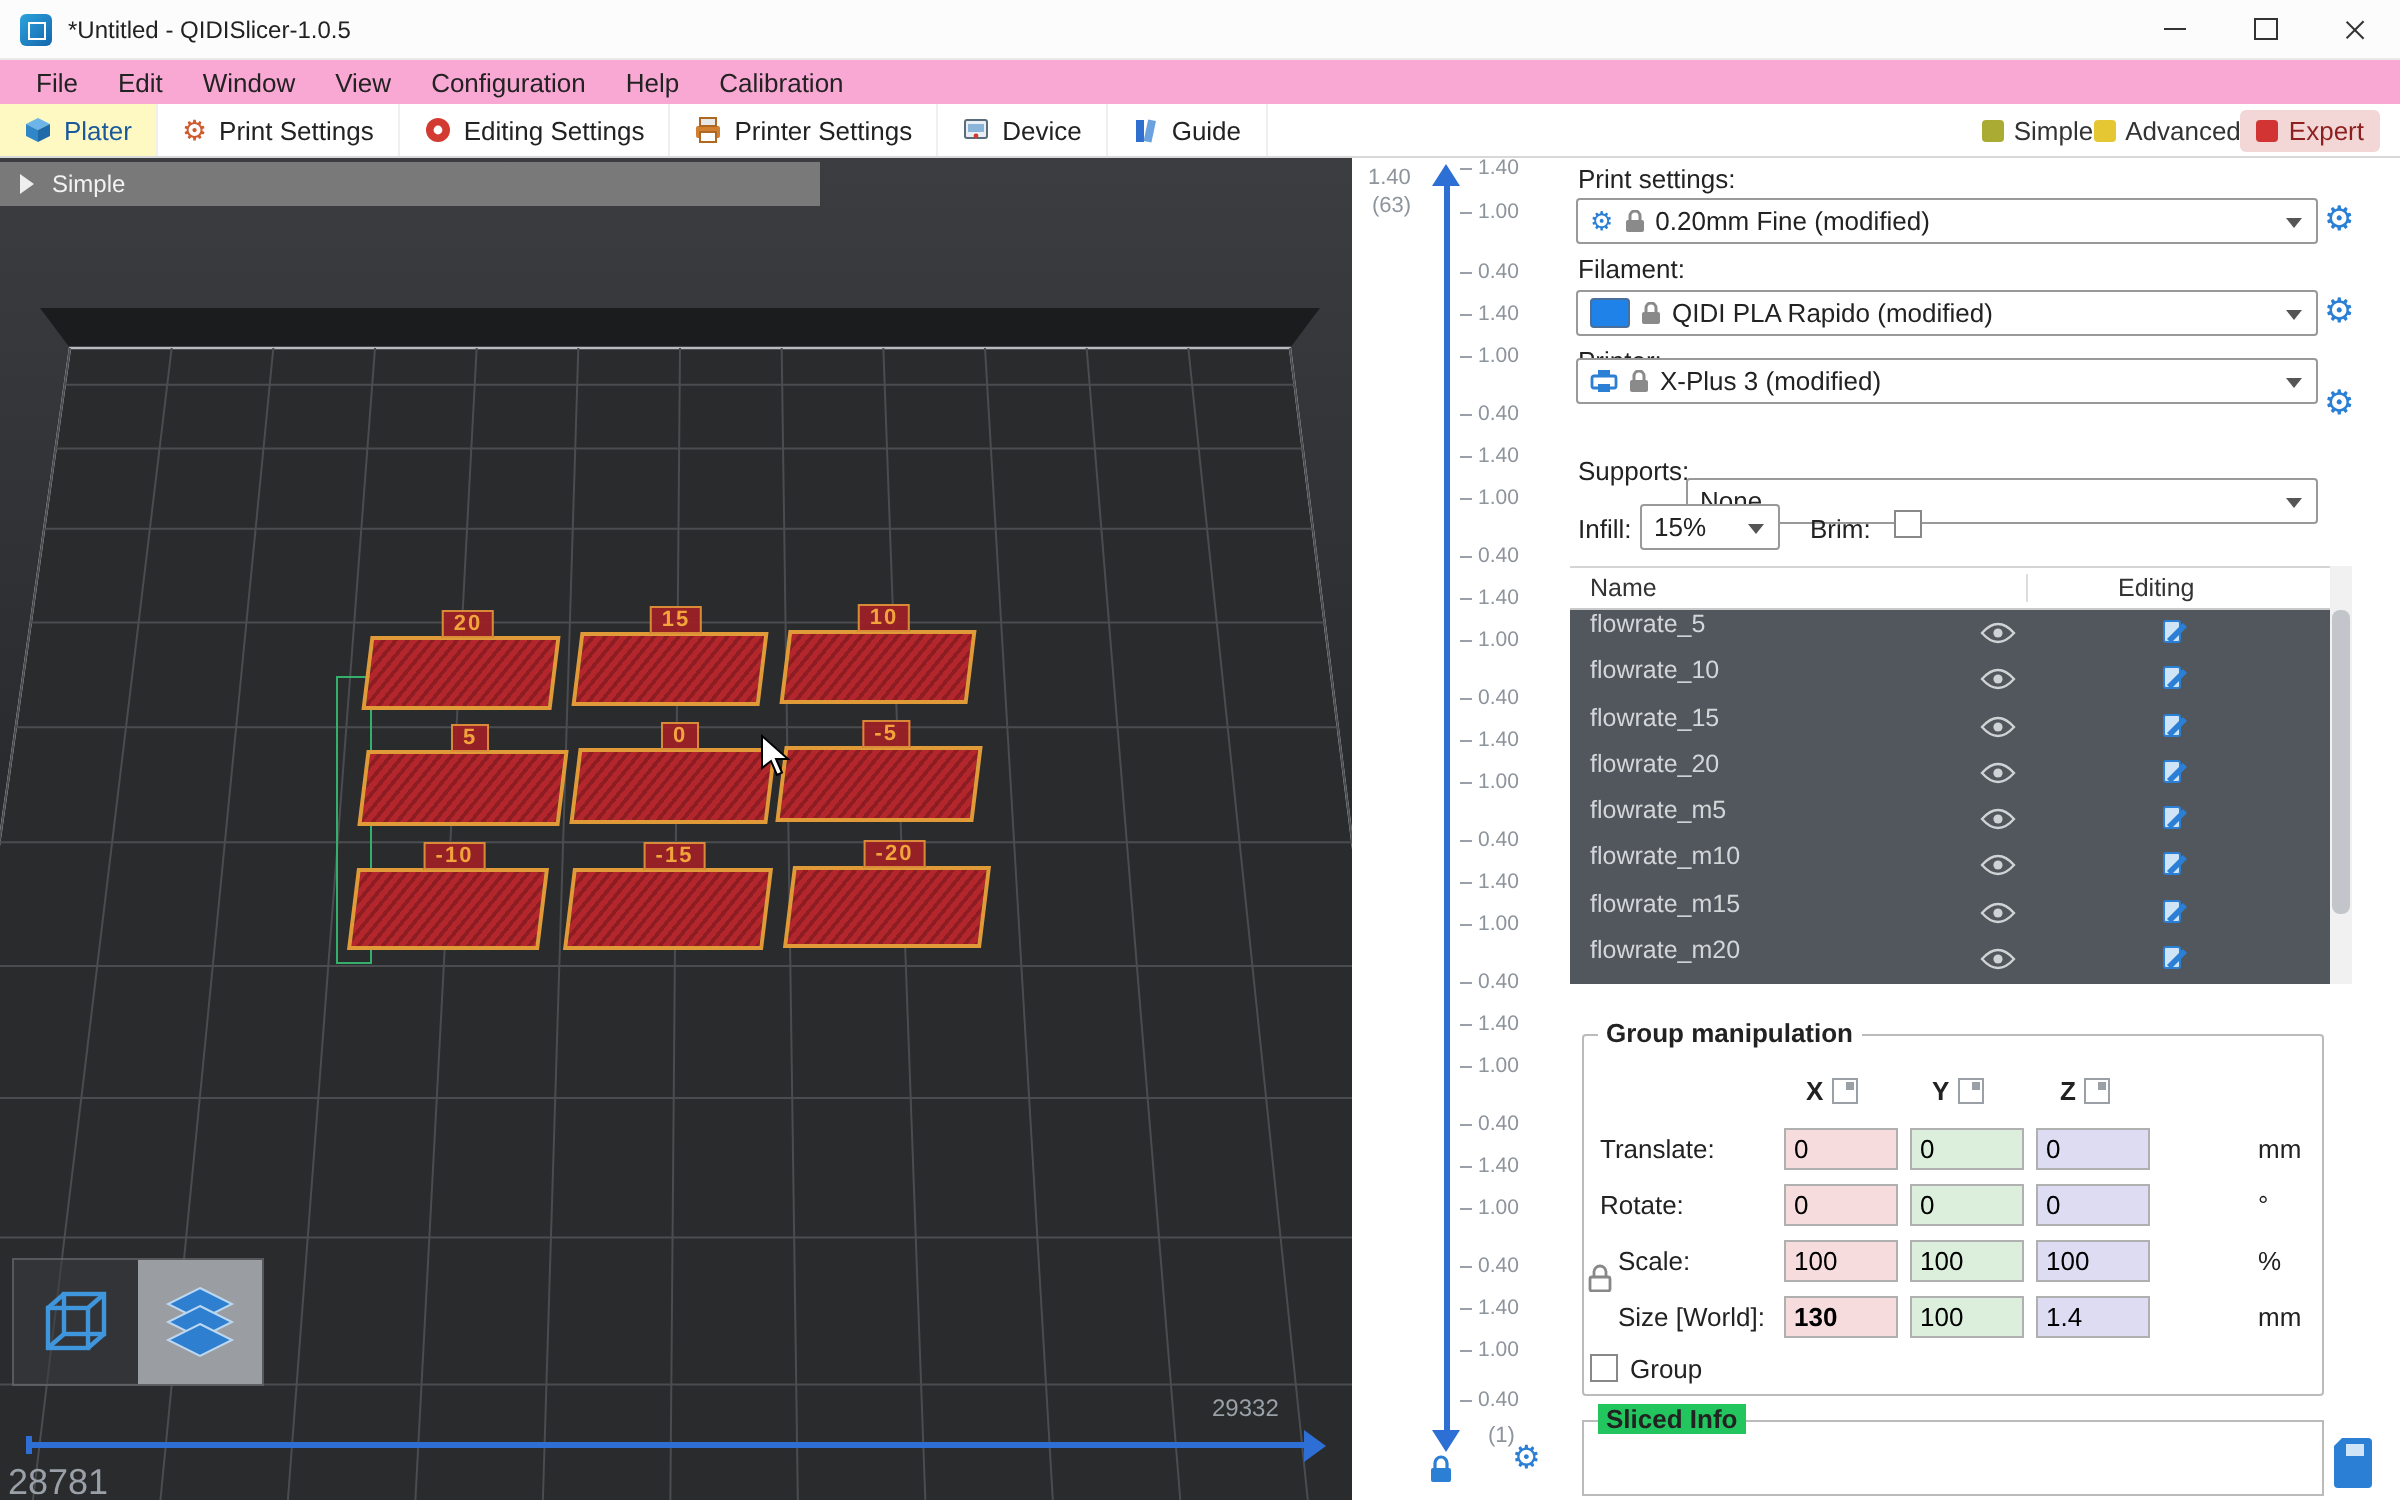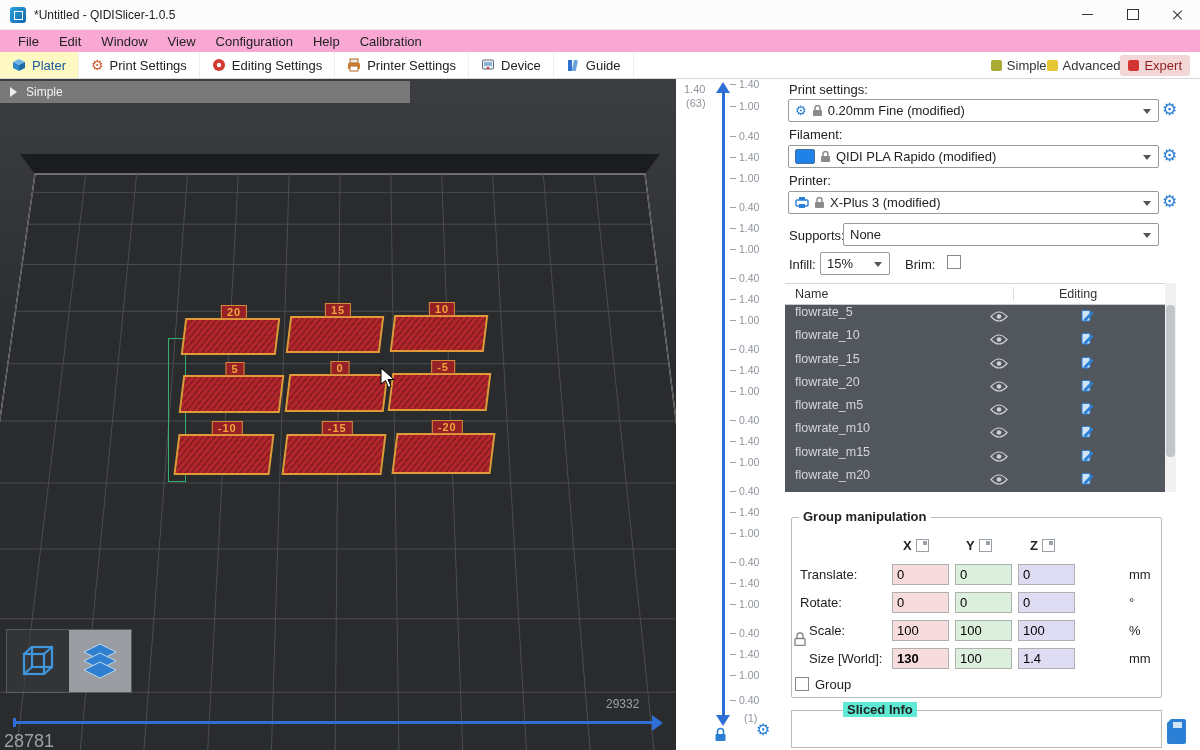--- a/index.html
+++ b/index.html
@@ -109,21 +109,21 @@
   .axis-ic{width:11px;height:11px;border:1px solid #9aa0a6;position:relative;display:inline-block;}
   .axis-ic::after{content:"";position:absolute;right:1px;top:1px;width:4px;height:4px;background:#9aa0a6;}
   .gm-label{position:absolute;color:#222;}
   .gm-input{position:absolute;width:57px;height:21px;border:1px solid #b0b0b0;font-size:13px;
             padding:0 4px;box-sizing:border-box;font-family:"Liberation Sans",sans-serif;}
   .in-x{background:#f6dcdc;}
   .in-y{background:#dcefdc;}
   .in-z{background:#dedcf3;}
   .gm-unit{position:absolute;color:#222;margin-left:47px;}
 
-  .sliced-title{position:absolute;left:14px;top:623px;font-weight:bold;background:#5eead4;padding:0 4px;z-index:1;margin-left:44px;}
+  .sliced-title{position:absolute;left:14px;top:623px;font-weight:bold;background:#22c55e;padding:0 4px;z-index:1;}
   .sliced-box{position:absolute;left:6px;top:631px;width:371px;height:38px;border:1px solid #bbb;box-sizing:border-box;}
   .export-btn{position:absolute;left:0;top:637px;width:374px;height:31px;z-index:2;
               background:linear-gradient(#daecf8,#bcdcf0);border:1px solid #85b4d6;border-radius:3px;
               display:flex;align-items:center;justify-content:center;font-weight:bold;color:#16477c;box-sizing:border-box;}
   .sd-btn{position:absolute;left:382px;top:639px;z-index:2;}
 </style>
 </head>
 <body>
 
 <div class="app">
@@ -453,36 +453,36 @@
       <span class="swatch" style="background: rgb(30, 130, 232);"></span>
       <svg width="9" height="11" viewBox="0 0 9 11">
           <rect y="5" width="9" height="6" rx="1" fill="#8a8a8a"></rect>
           <path d="M2 5 V3 a2.5 2.5 0 0 1 5 0 V5" fill="none" stroke="#8a8a8a" stroke-width="1.5"></path>
         </svg>
       <span class="combo-text">QIDI PLA Rapido (modified)</span>
     </div>
     <span class="gear-btn" style="left:377px;top:68px">⚙</span>
 
     <span class="p-label" style="left:4px;top:94px">Printer:</span>
-    <div class="combo" style="left:3px;top:112px;width:371px">
+    <div class="combo" style="left:3px;top:100px;width:371px">
       <svg width="14" height="13" viewBox="0 0 14 13">
           <rect x="1" y="4" width="12" height="6" rx="1" fill="none" stroke="#2b7fd4" stroke-width="1.4"></rect>
           <rect x="4" y="1" width="6" height="3" fill="#2b7fd4"></rect>
           <rect x="4" y="8" width="6" height="4" fill="#2b7fd4"></rect>
         </svg>
       <svg width="9" height="11" viewBox="0 0 9 11">
           <rect y="5" width="9" height="6" rx="1" fill="#8a8a8a"></rect>
           <path d="M2 5 V3 a2.5 2.5 0 0 1 5 0 V5" fill="none" stroke="#8a8a8a" stroke-width="1.5"></path>
         </svg>
       <span class="combo-text">X-Plus 3 (modified)</span>
     </div>
     <span class="gear-btn" style="left:377px;top:114px">⚙</span>
 
     <span class="p-label" style="left:4px;top:149px">Supports:</span>
-    <div class="combo" style="left:58px;top:144px;width:316px">
+    <div class="combo" style="left:58px;top:160px;width:316px">
       <span class="combo-text">None</span>
     </div>
 
     <span class="p-label" style="left:4px;top:178px">Infill:</span>
     <div class="combo" style="left:35px;top:173px;width:70px">
       <span class="combo-text">15%</span>
     </div>
     <span class="p-label" style="left:120px;top:178px">Brim:</span>
     <span class="chk" style="left:162px;top:176px"></span>
 

